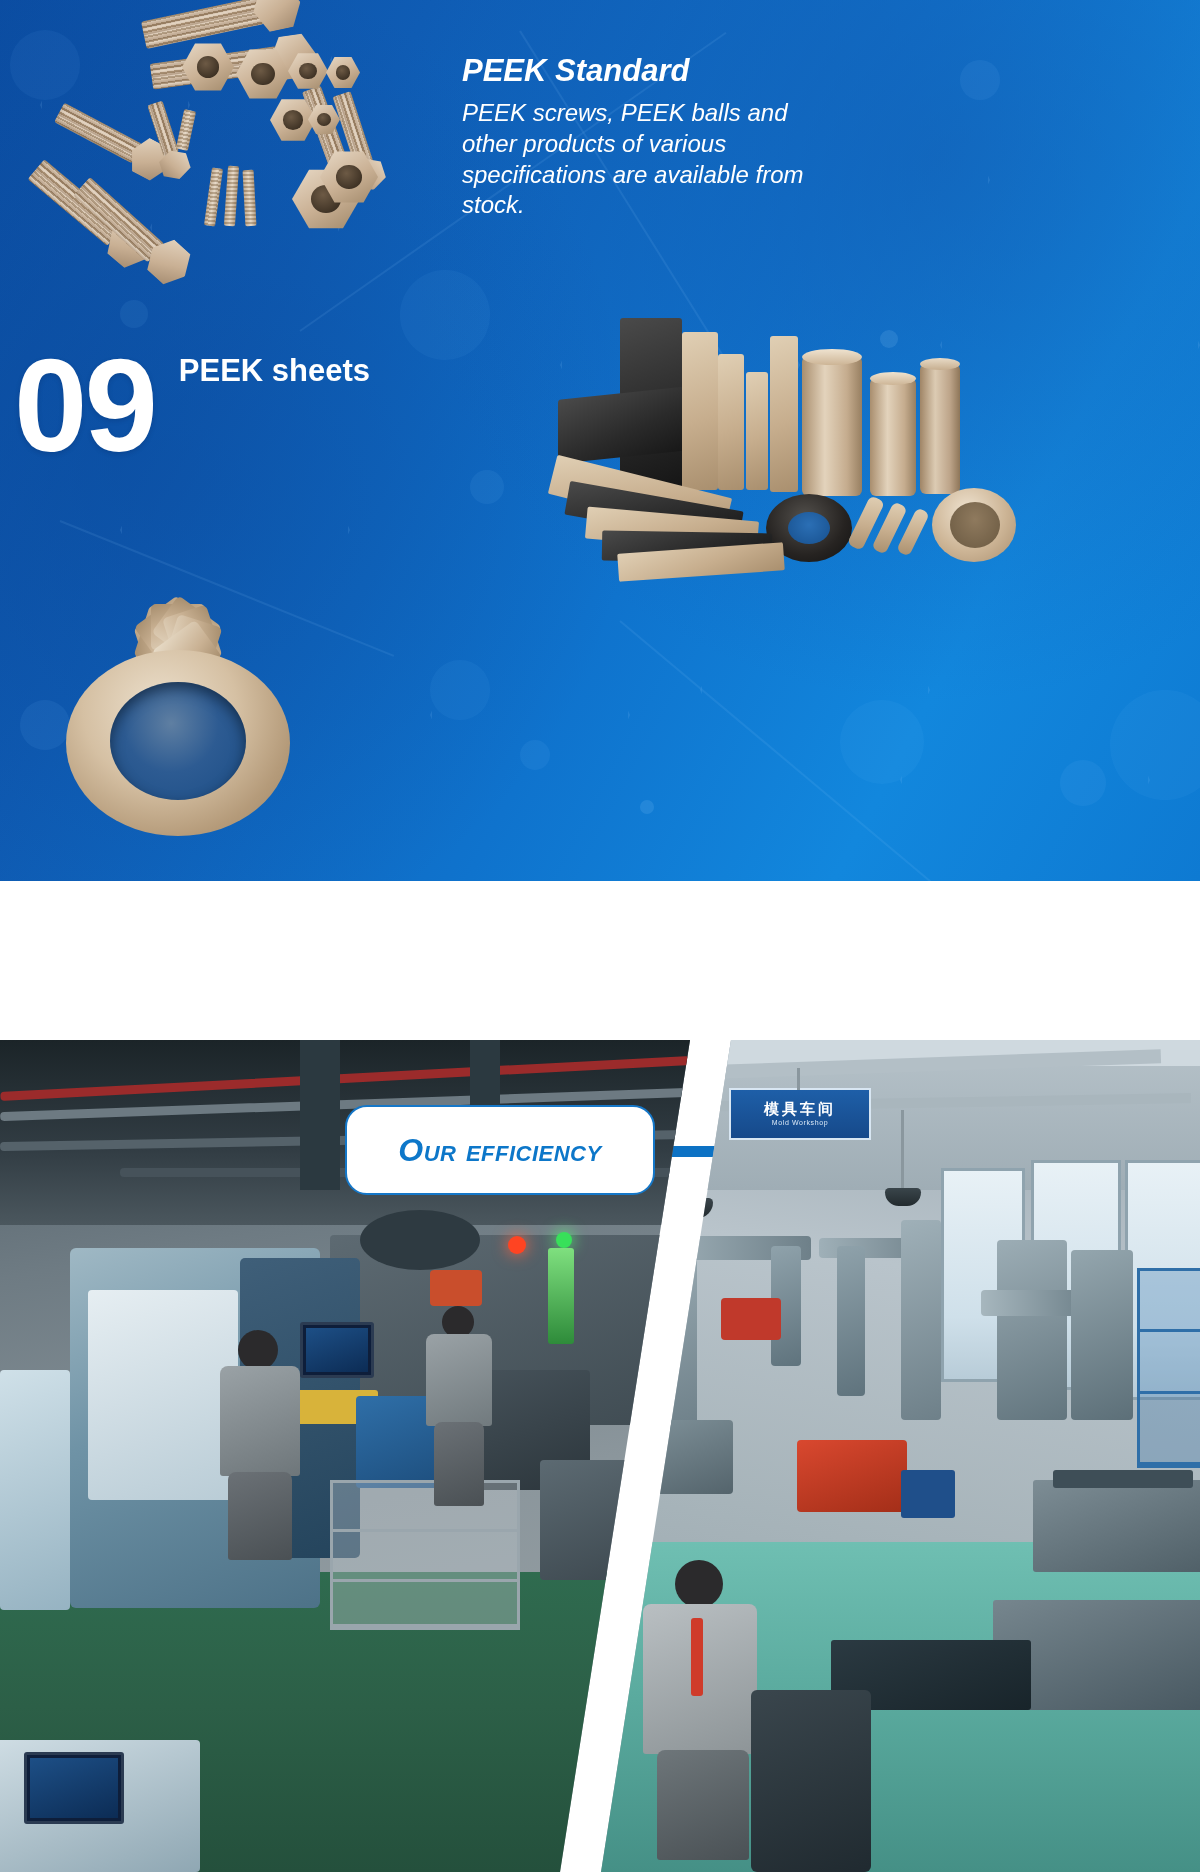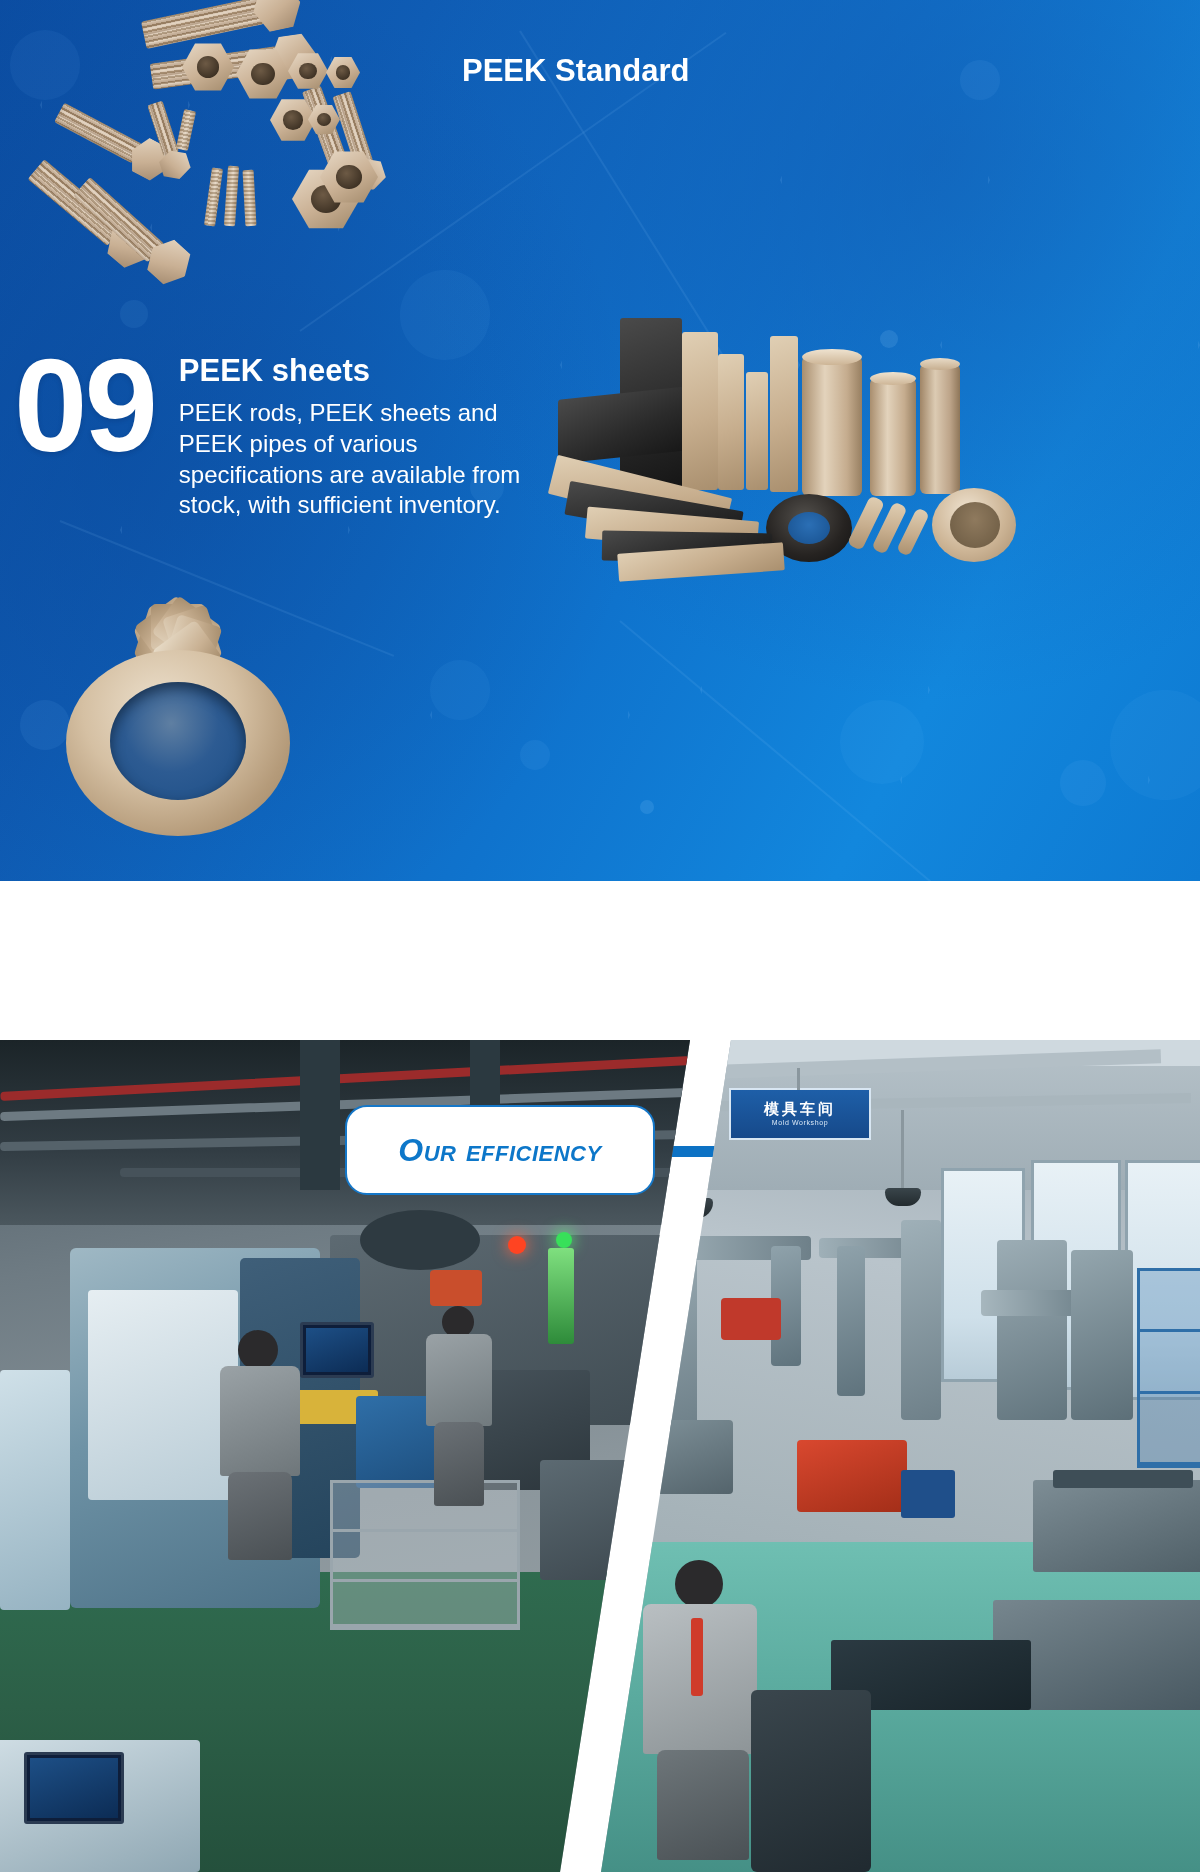--- a/index.html
+++ b/index.html
@@ -41,21 +41,21 @@
   }
   .txt { padding-top:6px; }
   .ttl {
     color:#ffffff; font-size:31px; font-weight:bold; line-height:1.1;
     margin-bottom:10px; white-space:nowrap;
   }
   .desc { color:#ffffff; font-size:24px; line-height:1.28; font-weight:400; }
 
   #blk02 { left:432px; top:48px; }
   #blk02 .num { font-size:136px; }
-  #blk02 .txt { margin-left:30px; }
+  #blk02 .txt { margin-left:30px;font-style:italic; }
   #blk03 { left:14px; top:352px; }
   #blk03 .txt { margin-left:24px; padding-top:2px; }
   #blk04 { left:400px; top:655px; }
   #blk04 .txt { margin-left:28px; padding-top:8px; }
 
   
   .art { position:absolute; }
 
   
   .bolt { position:absolute; }
@@ -368,28 +368,28 @@
         <div class="tooth" style="transform:translate(-50%,-50%) rotate(252deg) translateY(-86px);"></div>
         <div class="tooth" style="transform:translate(-50%,-50%) rotate(288deg) translateY(-86px);"></div>
         <div class="tooth" style="transform:translate(-50%,-50%) rotate(324deg) translateY(-86px);"></div>
         <div class="ring" style="left:26px;top:22px;width:224px;height:186px;"></div>
         <div class="bore" style="left:70px;top:54px;width:136px;height:118px;"></div>
       </div>
 
       <div class="blk" id="blk02">
         <div class="txt">
           <div class="ttl">PEEK Standard</div>
+          <div class="desc" style="max-width:372px;">PEEK screws, PEEK balls and other products of various specifications are available from stock.</div>
         </div>
       </div>
 
       <div class="blk" id="blk03">
         <div class="num">09</div>
         <div class="txt">
           <div class="ttl">PEEK sheets</div>
-          <div class="desc" style="max-width:352px;">PEEK rods, PEEK sheets and PEEK pipes of various specifications are available from stock, with sufficient inventory.</div>
         </div>
       </div>
 
       <div class="blk" id="blk04">
       </div>
 
     </div>
   </div>
 
   <div class="band"></div>

